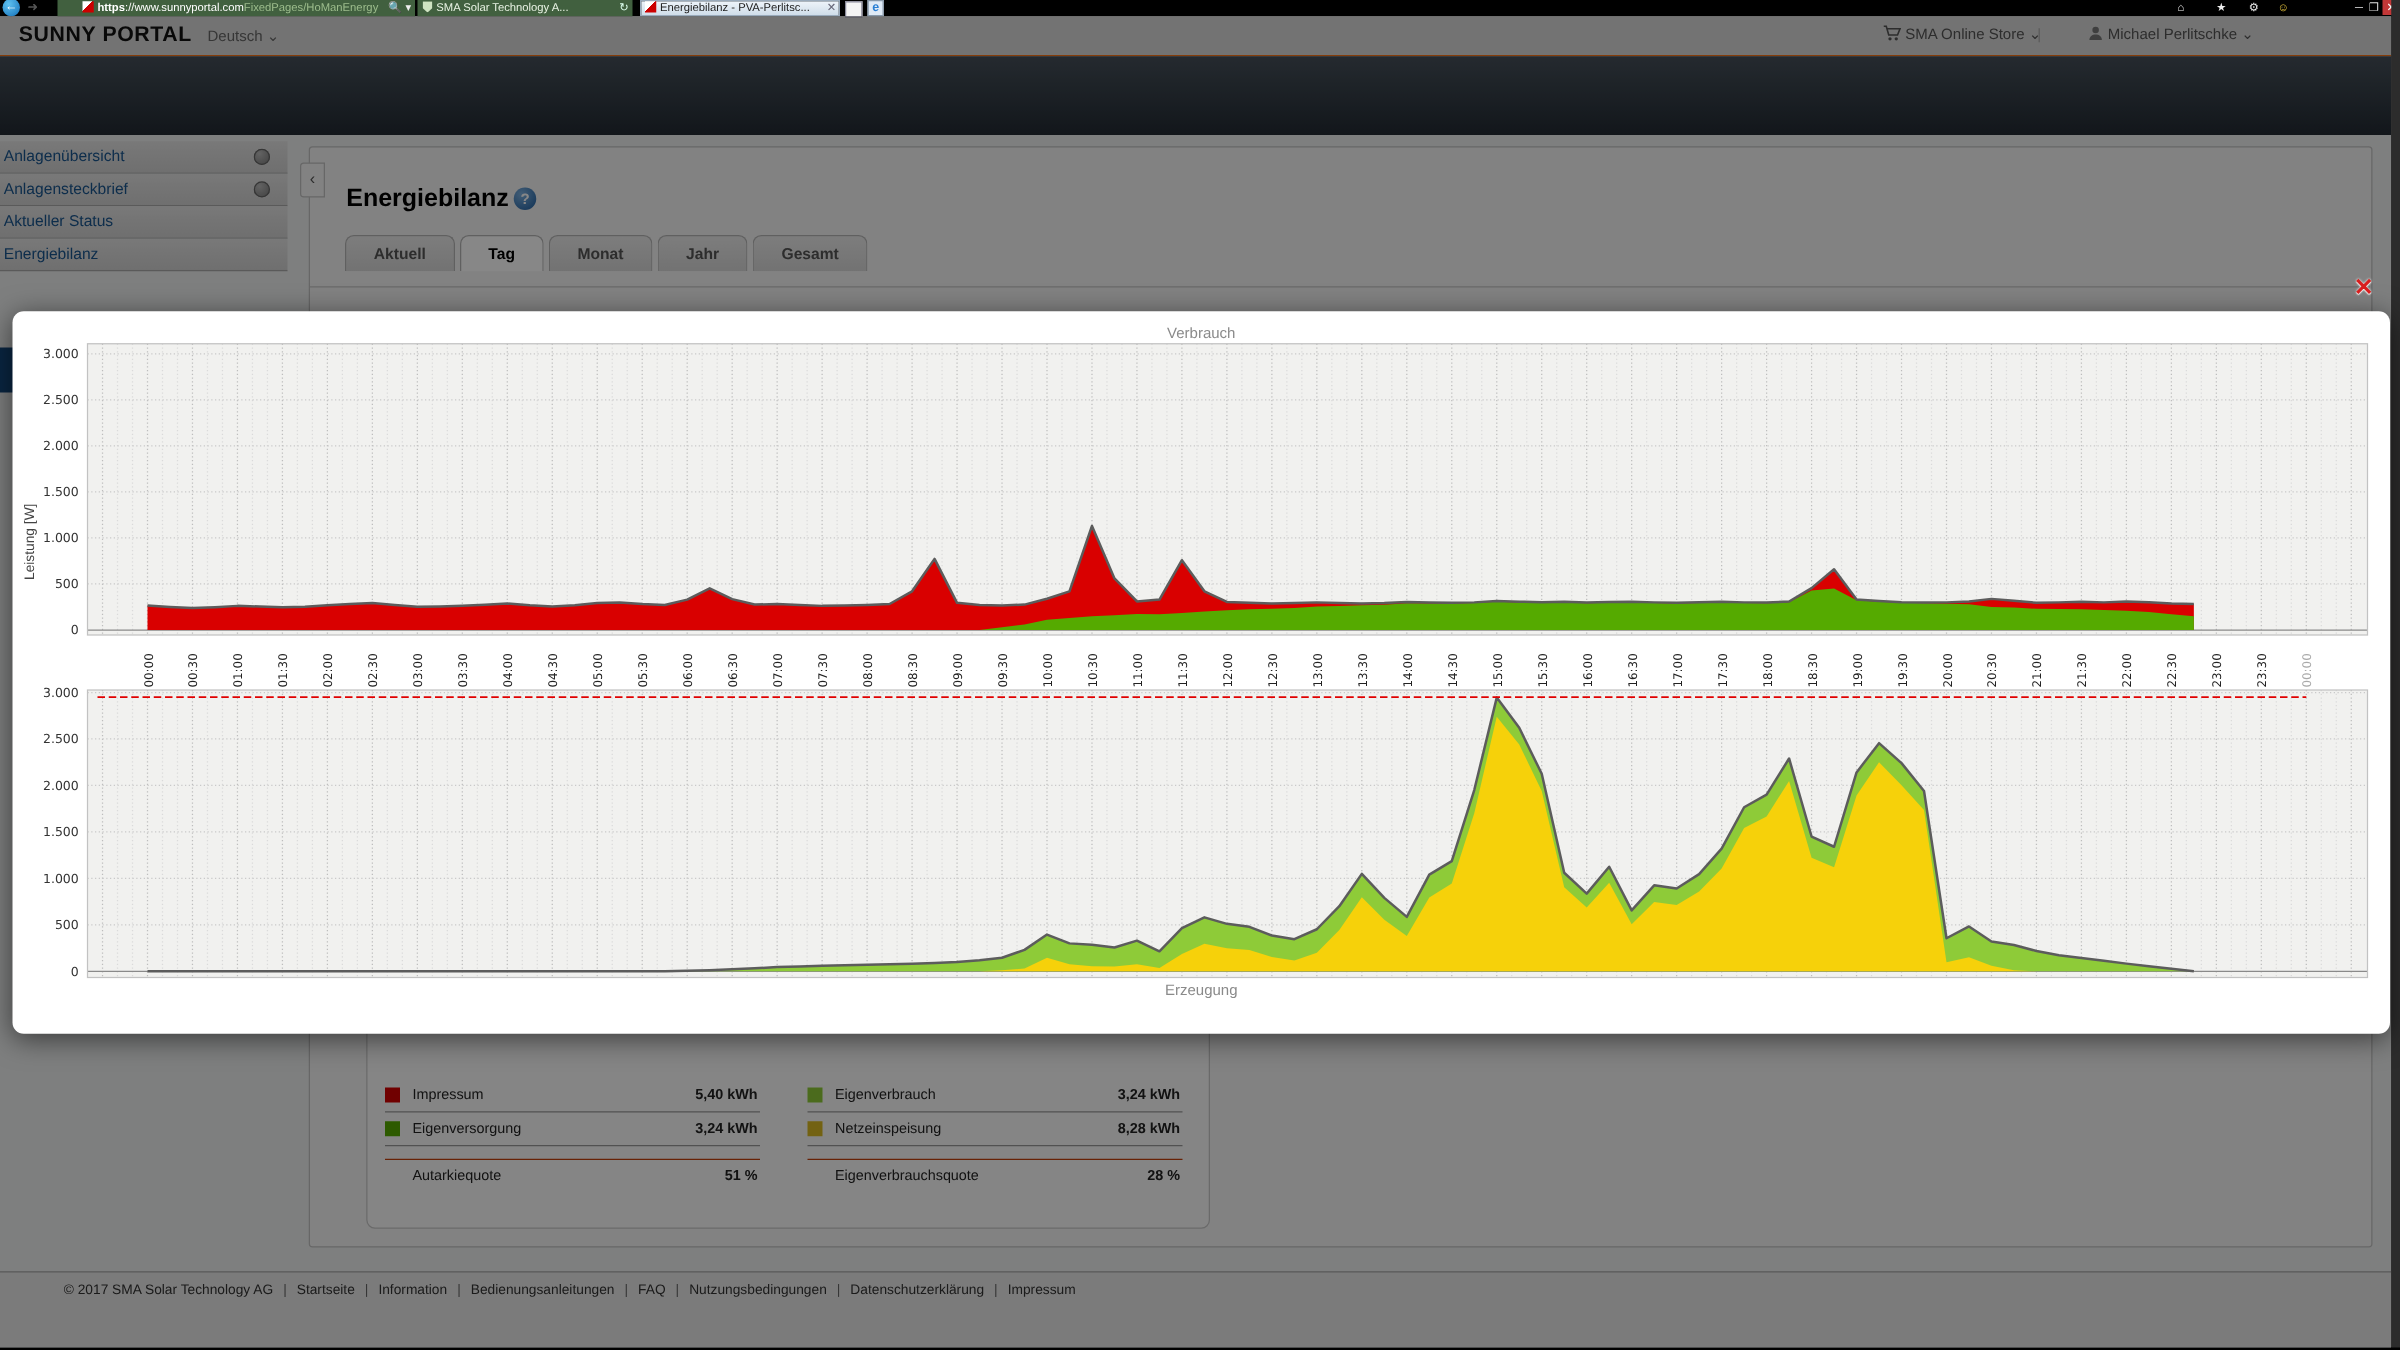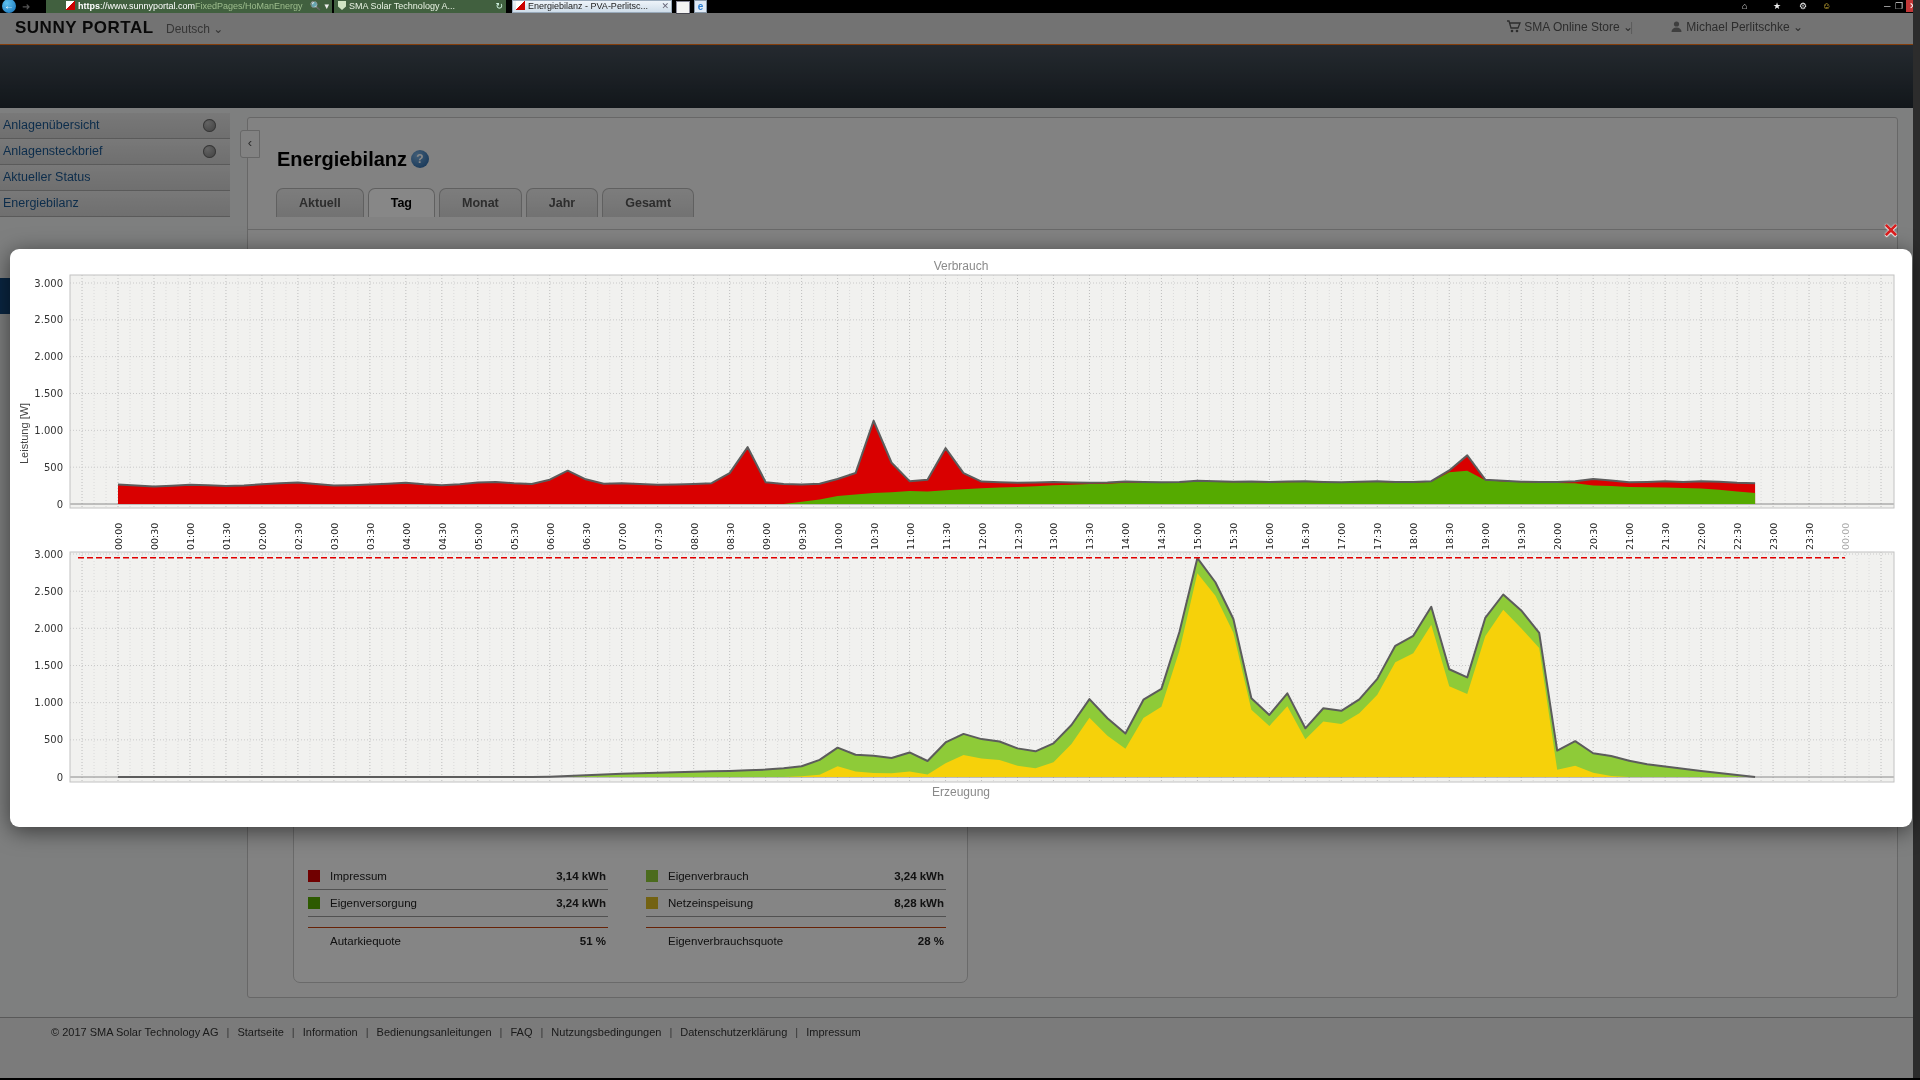--- a/index.html
+++ b/index.html
@@ -168,21 +168,21 @@
       <div class="help">?</div>
       <div class="tabs" id="tab-row"><div class="ttab">Aktuell</div><div class="ttab active">Tag</div><div class="ttab">Monat</div><div class="ttab">Jahr</div><div class="ttab">Gesamt</div></div>
       <div class="tabline"></div>
       <div class="card">
         <div class="cardhdr">Verbrauch</div>
         <div class="legend">
           <div class="lcol" style="left:0;" id="legend-left">
               <div class="lrow">
                 <span class="sq" style="background:#d40000"></span>
                 <span class="llabel">Impressum</span>
-                <span class="lvalue">3,14 kWh</span>
+                <span class="lvalue">5,40 kWh</span>
               </div>
               <div class="lrow">
                 <span class="sq" style="background:#55aa00"></span>
                 <span class="llabel">Eigenversorgung</span>
                 <span class="lvalue">3,24 kWh</span>
               </div>
               <div class="lquote">
                 <span class="llabel">Autarkiequote</span>
                 <span class="lvalue">51 %</span>
               </div>

